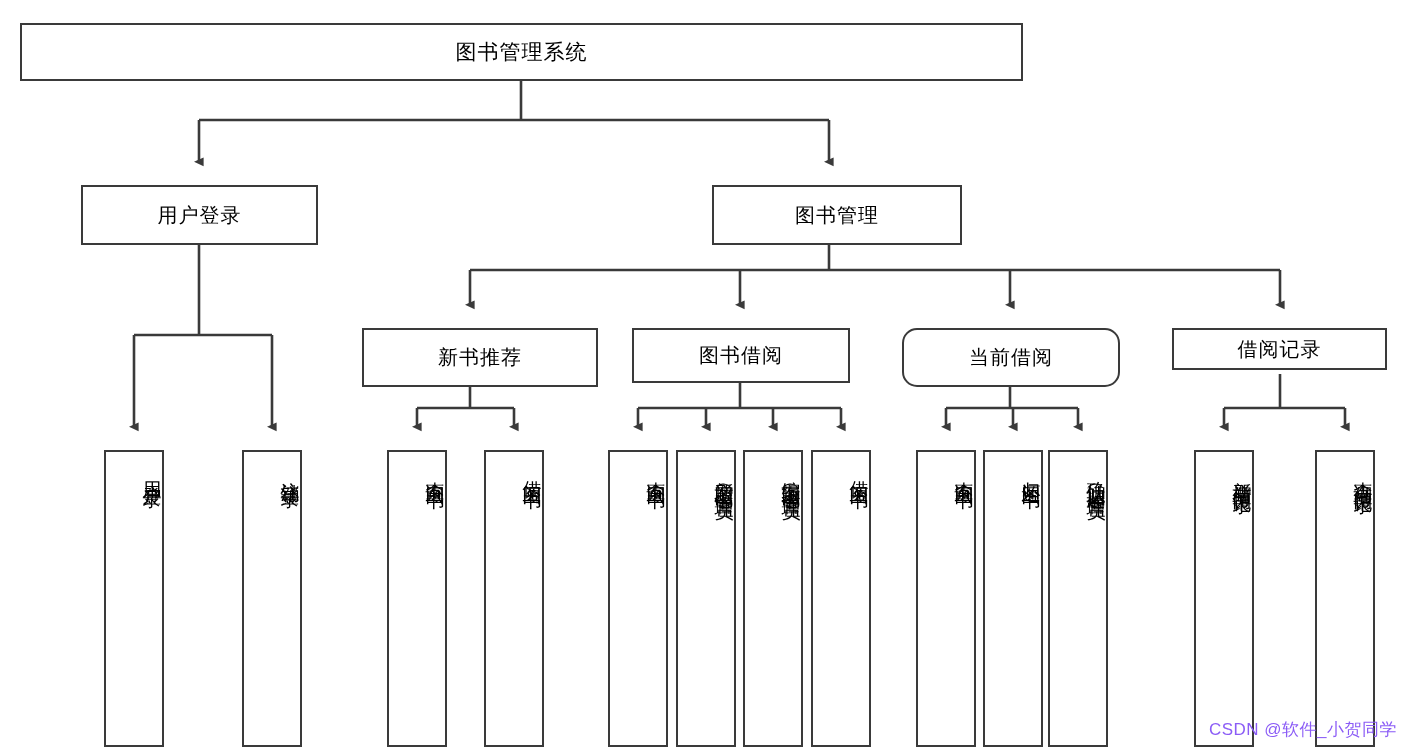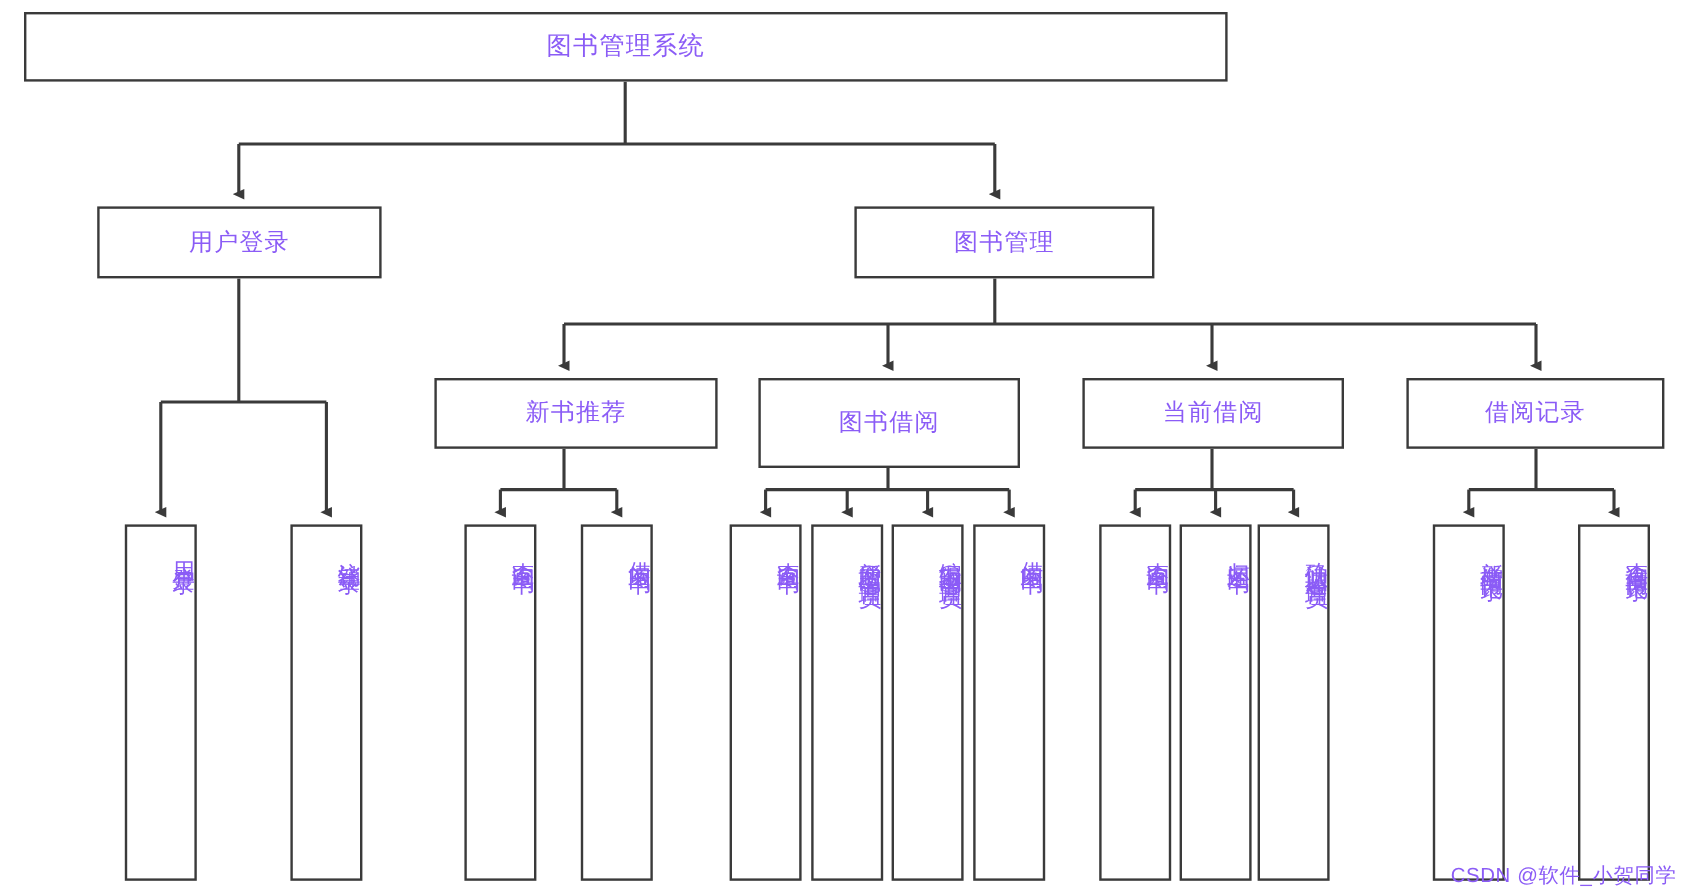--- a/index.html
+++ b/index.html
@@ -25,25 +25,26 @@
     height: 747px;
   }
   .node {
     position: absolute;
     box-sizing: border-box;
     border: 2px solid #3a3a3a;
     background: #ffffff;
     display: flex;
     align-items: center;
     justify-content: center;
-    color: #8b5cf6;
+    color: #000000;
     font-size: 20px;
     line-height: 1.25;
     letter-spacing: 1px;
     z-index: 2;
+    margin-top: 13px;
   }
   .node.root {
     font-size: 21px;
   }
   .node.leaf {
     writing-mode: vertical-rl;
     text-orientation: upright;
     align-items: flex-start;
     justify-content: flex-start;
     padding-top: 14px;
@@ -132,29 +133,29 @@
   </div>
 
   <div class="node" style="left:712px; top:172px; width:250px; height:60px;">
     <span>图书管理</span>
   </div>
 
   <div class="node" style="left:362px; top:315px; width:236px; height:59px;">
     <span>新书推荐</span>
   </div>
 
-  <div class="node" style="left:632px; top:315px; width:218px; height:75px;">
+  <div class="node" style="left:632px; top:315px; width:218px; height:55px;">
     <span>图书借阅</span>
   </div>
 
-  <div class="node" style="left:902px; top:315px; width:218px; height:59px;">
+  <div class="node" style="left:902px; top:315px; width:218px; height:59px;border-radius:15px;">
     <span>当前借阅</span>
   </div>
 
-  <div class="node" style="left:1172px; top:315px; width:215px; height:59px;">
+  <div class="node" style="left:1172px; top:315px; width:215px; height:42px;">
     <span>借阅记录</span>
   </div>
 
   <div id="leaf-layer">
       <div class="node leaf" style="left: 104px; top: 437px; width: 60px; height: 297px;">
         <span class="vtext">用户登录</span>
       </div>
       <div class="node leaf" style="left: 242px; top: 437px; width: 60px; height: 297px;">
         <span class="vtext">注销登录</span>
       </div>

